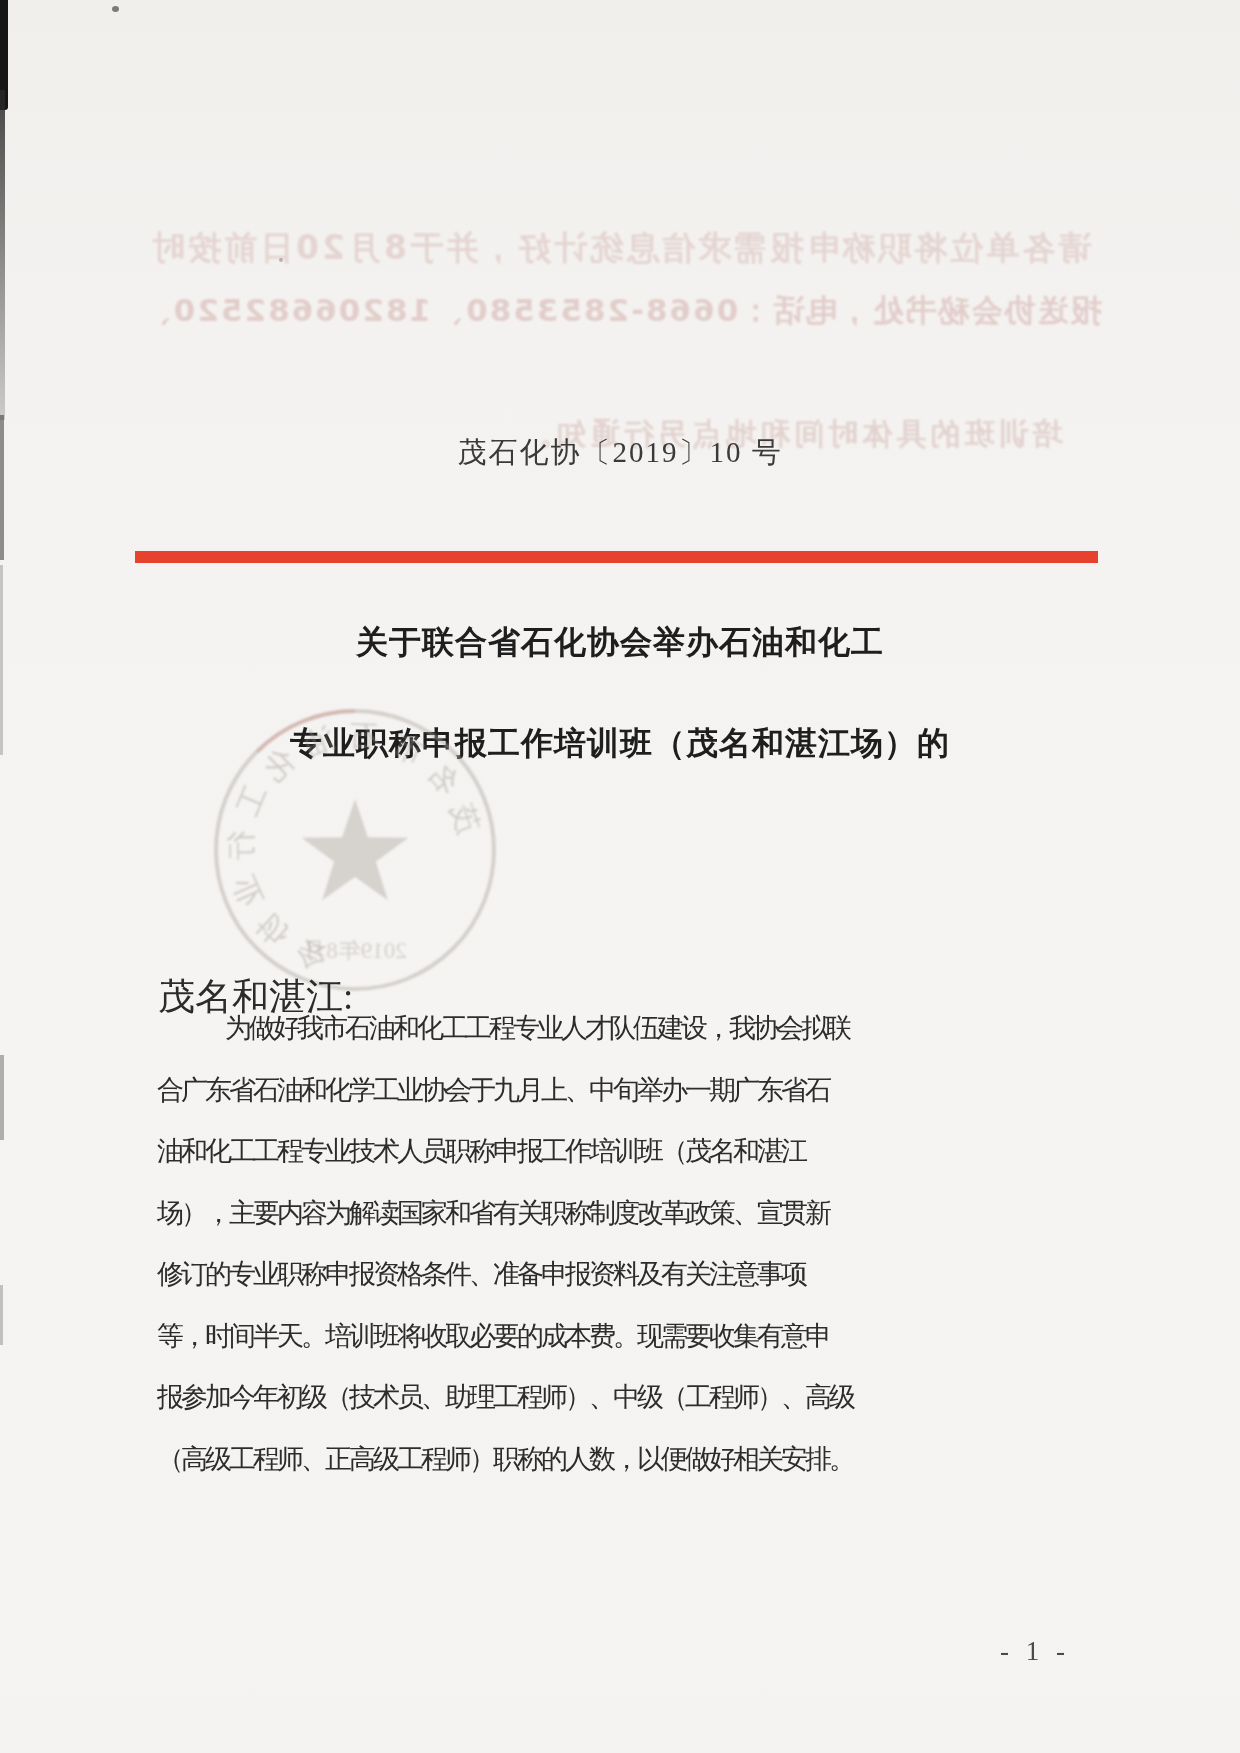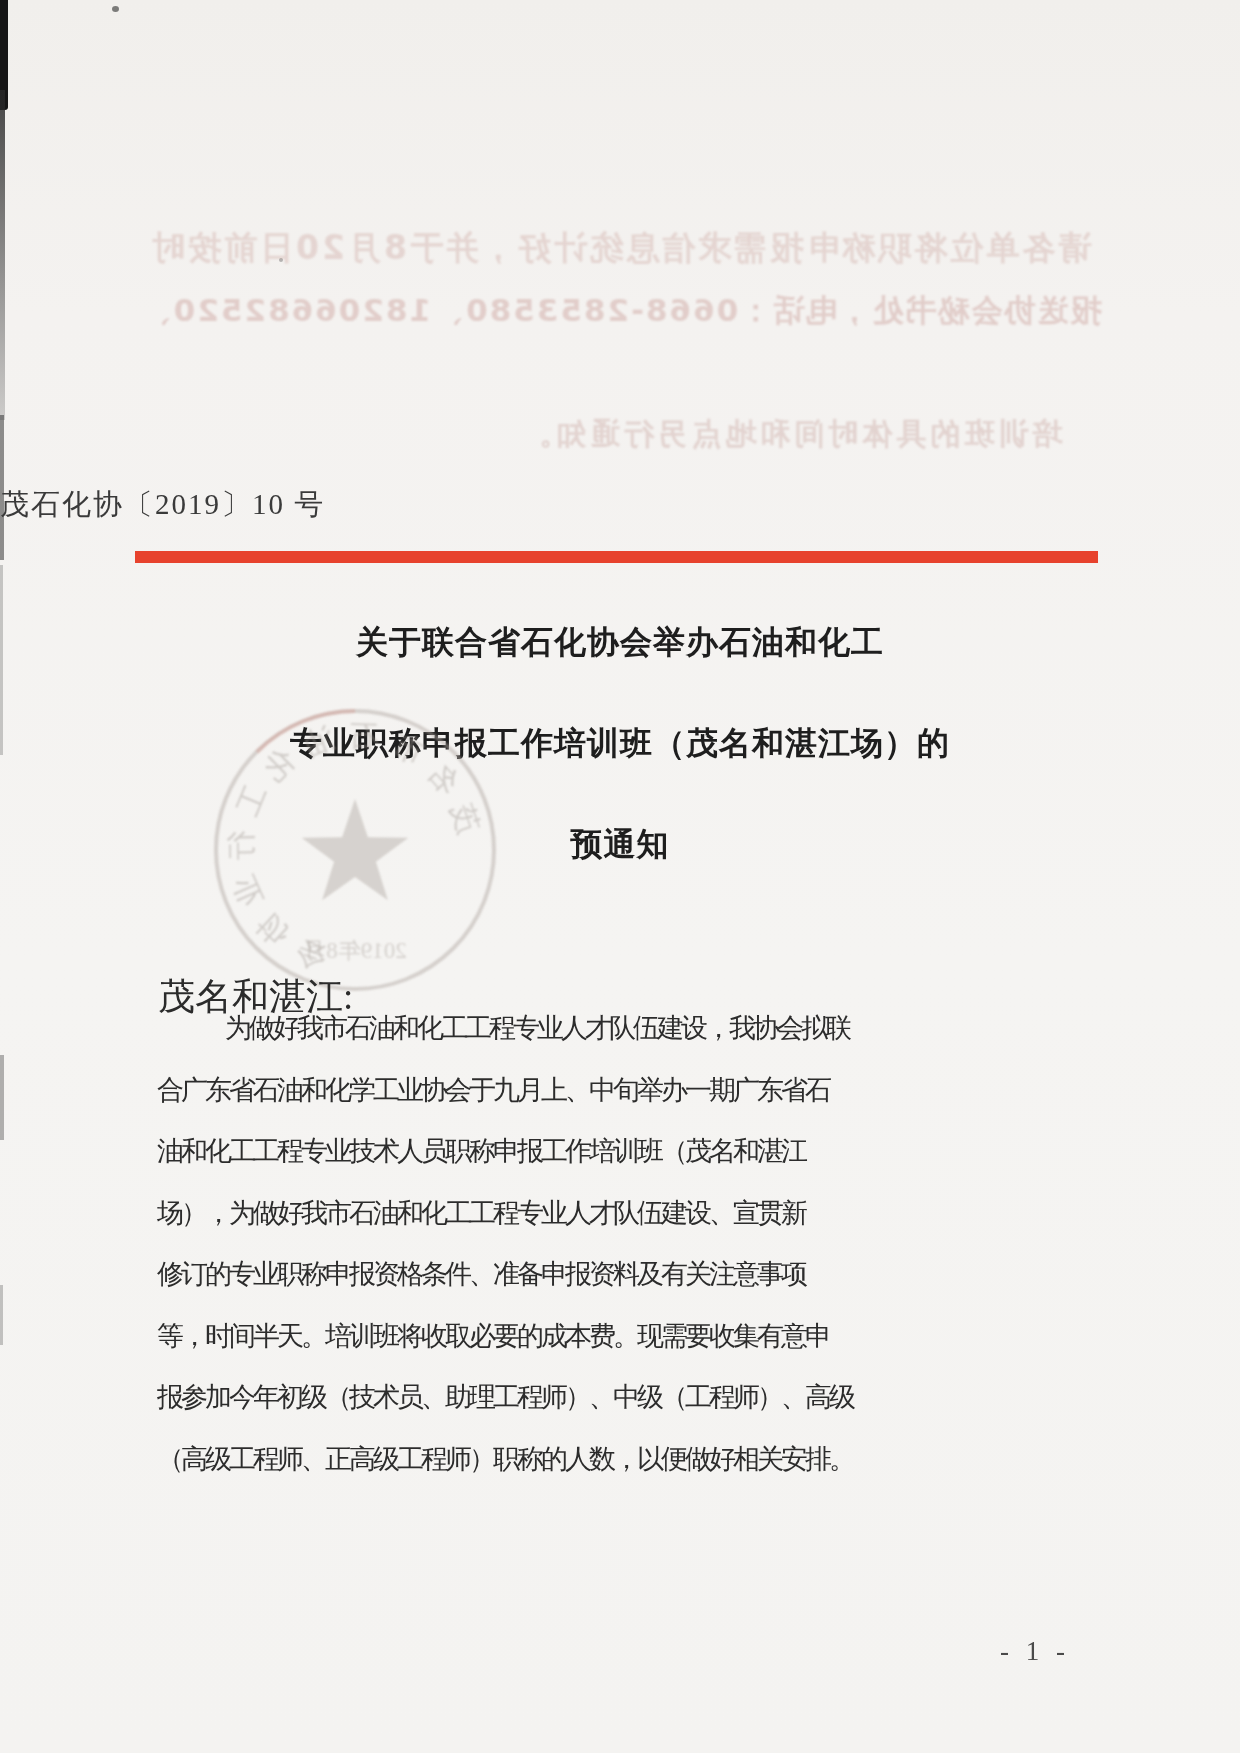--- a/index.html
+++ b/index.html
@@ -42,22 +42,22 @@
   .org-title{
     position:absolute;top:322px;left:0;width:100%;
     margin:0;text-align:center;
     font-family:"DejaVu Sans","Liberation Sans",sans-serif;
     font-weight:bold;
     font-size:80px;letter-spacing:-10px;
     color:#e63a29;
     text-shadow:1px 1px 0 rgba(230,58,41,.35);
   }
   .doc-number{
-    position:absolute;top:485px;left:0;width:100%;
-    text-align:left;
+    position:absolute;top:433px;left:0;width:100%;
+    text-align:center;
     font-size:29px;letter-spacing:2px;color:#3a3a3a;
   }
   .red-rule{
     position:absolute;top:551px;left:135px;
     width:963px;height:12px;
     background:#e7422d;
   }
   .main-title{
     position:absolute;top:592px;left:0;width:100%;
     text-align:center;
@@ -109,41 +109,40 @@
 
   <div class="bleed bleed-c">培训班的具体时间和地点另行通知。</div>
 
   <div class="doc-number">茂石化协〔2019〕10 号</div>
 
   <div class="red-rule"></div>
 
   <div class="main-title">
     <div>关于联合省石化协会举办石油和化工</div>
     <div>专业职称申报工作培训班（茂名和湛江场）的</div>
-    <div>预通知</div>
   </div>
 
   <svg class="seal" viewBox="0 0 300 300">
     <circle cx="150" cy="150" r="139" fill="none" stroke="rgba(176,168,162,.55)" stroke-width="4"></circle>
     <path d="M 150,11 a139,139 0 0,1 98,41" stroke="rgba(206,120,108,.33)" stroke-width="4" fill="none"></path>
     <polygon points="150,99 162.9,137.2 203.3,137.7 170.9,161.8 182.9,200.3 150,177 117.1,200.3 129.1,161.8 96.7,137.7 137.1,137.2" fill="rgba(173,166,160,.5)"></polygon>
     <path id="sealArc" d="M150,150 m-104,0 a104,104 0 1,1 208,0 a104,104 0 1,1 -208,0" fill="none"></path>
     <text font-size="30" letter-spacing="12" fill="rgba(168,160,154,.55)" font-family="Liberation Serif, DejaVu Serif, serif">
       <textPath href="#sealArc" startOffset="2%">茂名市石油化工行业协会</textPath>
     </text>
     <text x="150" y="258" text-anchor="middle" font-size="23" fill="rgba(170,162,156,.5)" font-family="Liberation Serif, DejaVu Serif, serif">2019年8月</text>
   </svg>
 
   <div class="salutation">茂名和湛江:</div>
 
   <div class="paragraph">
     <div class="indent">为做好我市石油和化工工程专业人才队伍建设，我协会拟联</div>
     <div>合广东省石油和化学工业协会于九月上、中旬举办一期广东省石</div>
     <div>油和化工工程专业技术人员职称申报工作培训班（茂名和湛江</div>
-    <div>场），为做好我市石油和化工工程专业人才队伍建设、宣贯新</div>
+    <div>场），主要内容为解读国家和省有关职称制度改革政策、宣贯新</div>
     <div>修订的专业职称申报资格条件、准备申报资料及有关注意事项</div>
     <div>等，时间半天。培训班将收取必要的成本费。现需要收集有意申</div>
     <div>报参加今年初级（技术员、助理工程师）、中级（工程师）、高级</div>
     <div>（高级工程师、正高级工程师）职称的人数，以便做好相关安排。</div>
   </div>
 
   <div class="page-number">- 1 -</div>
 
 </div>
 

